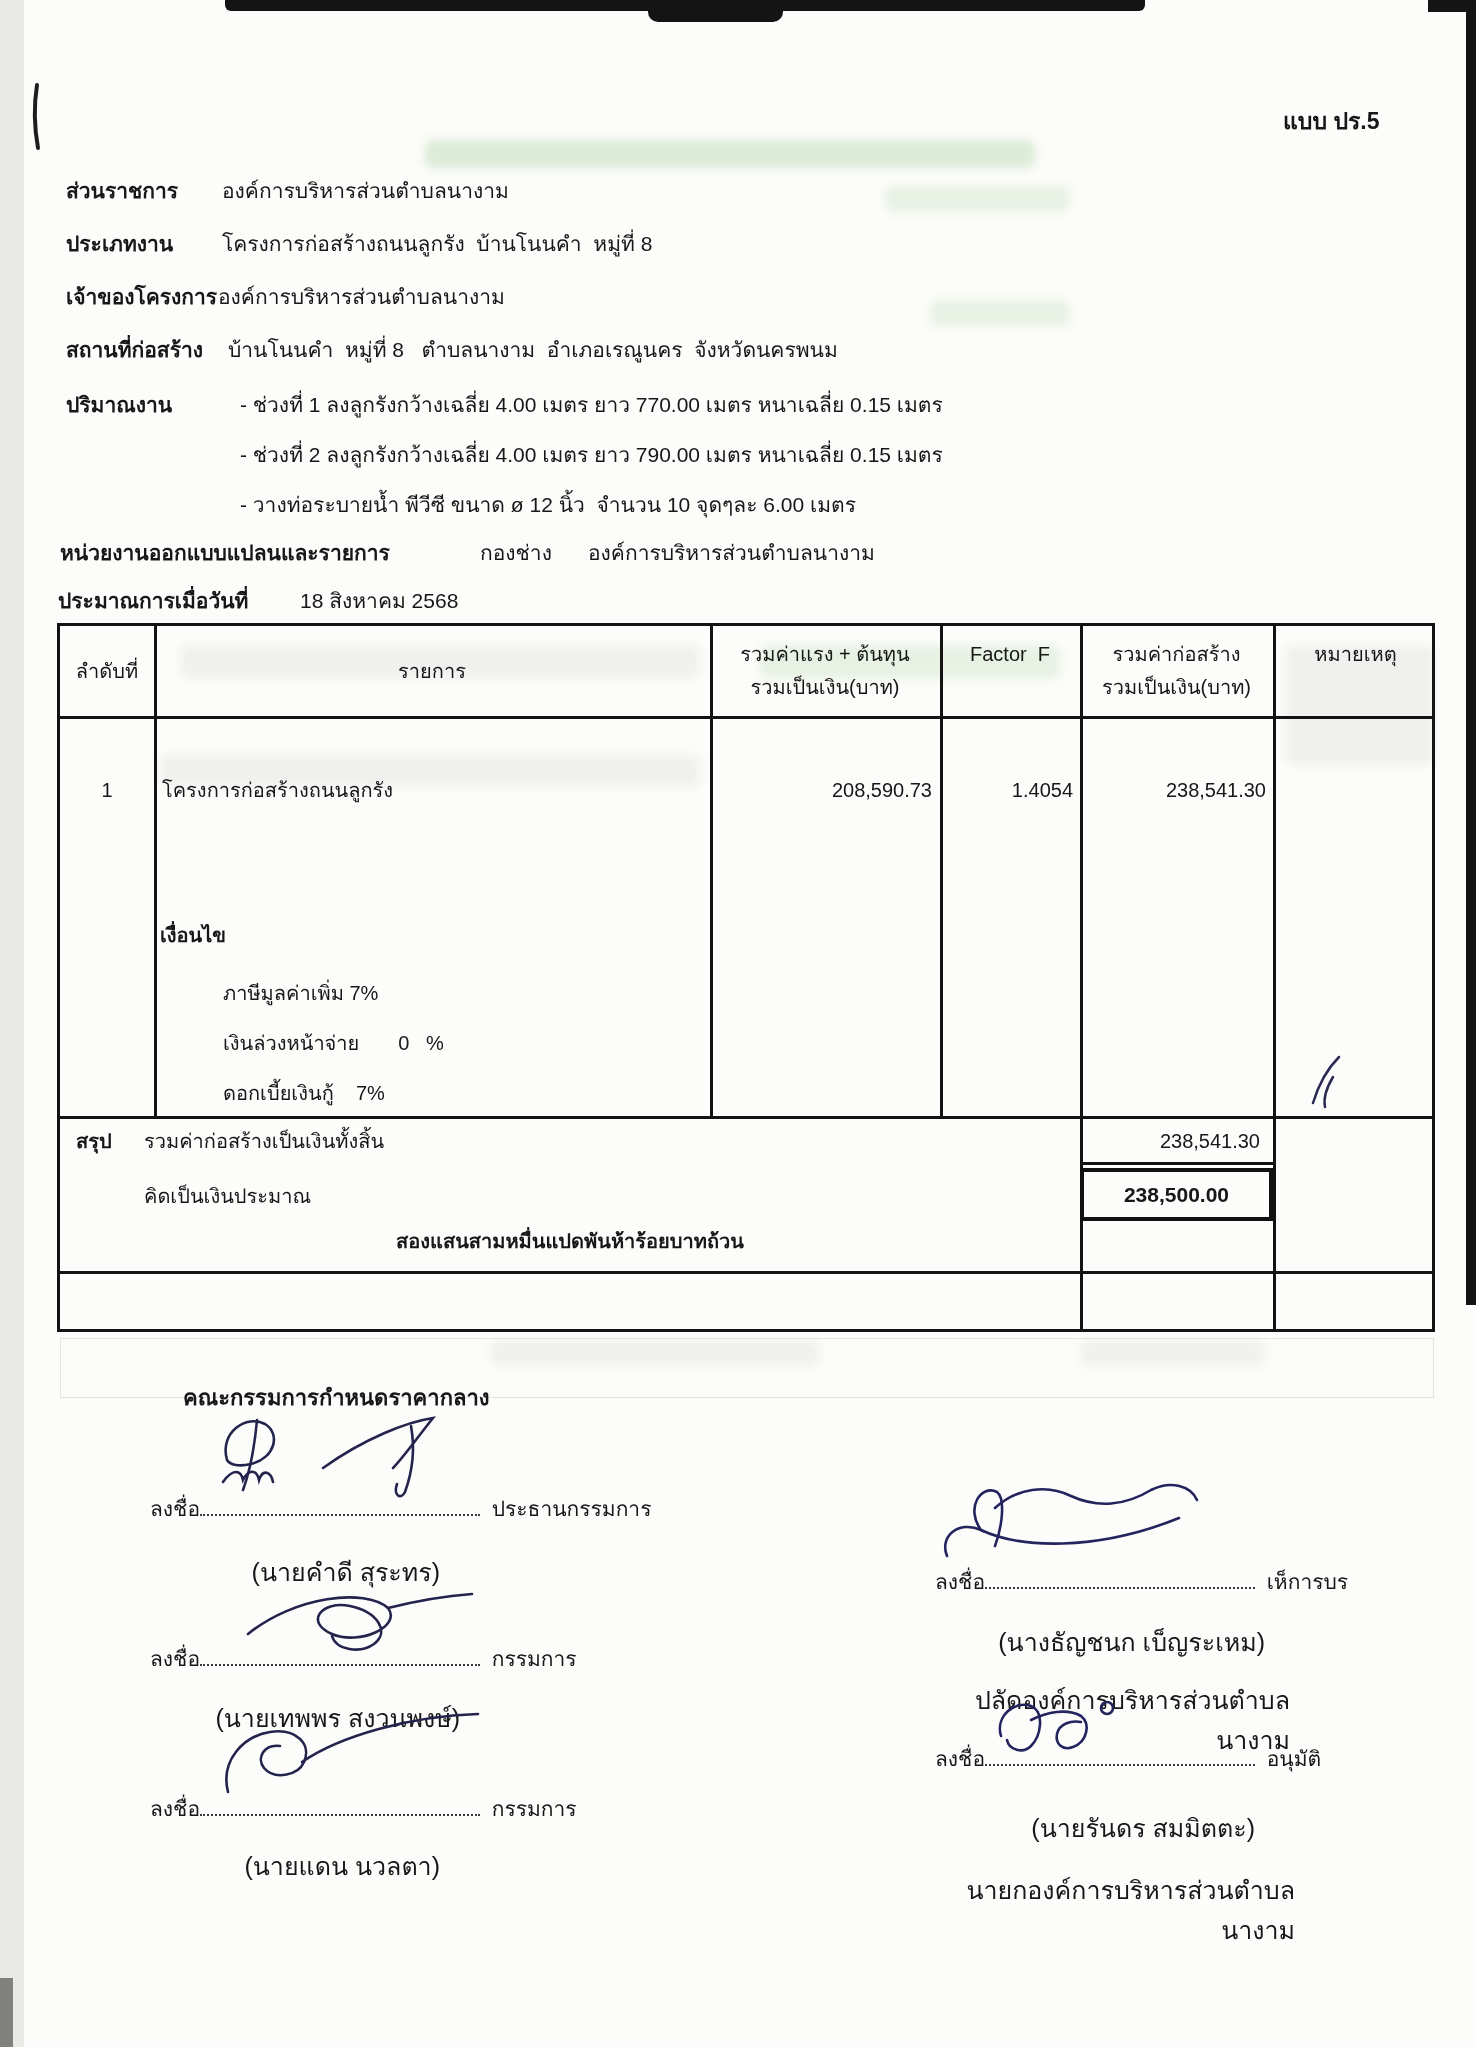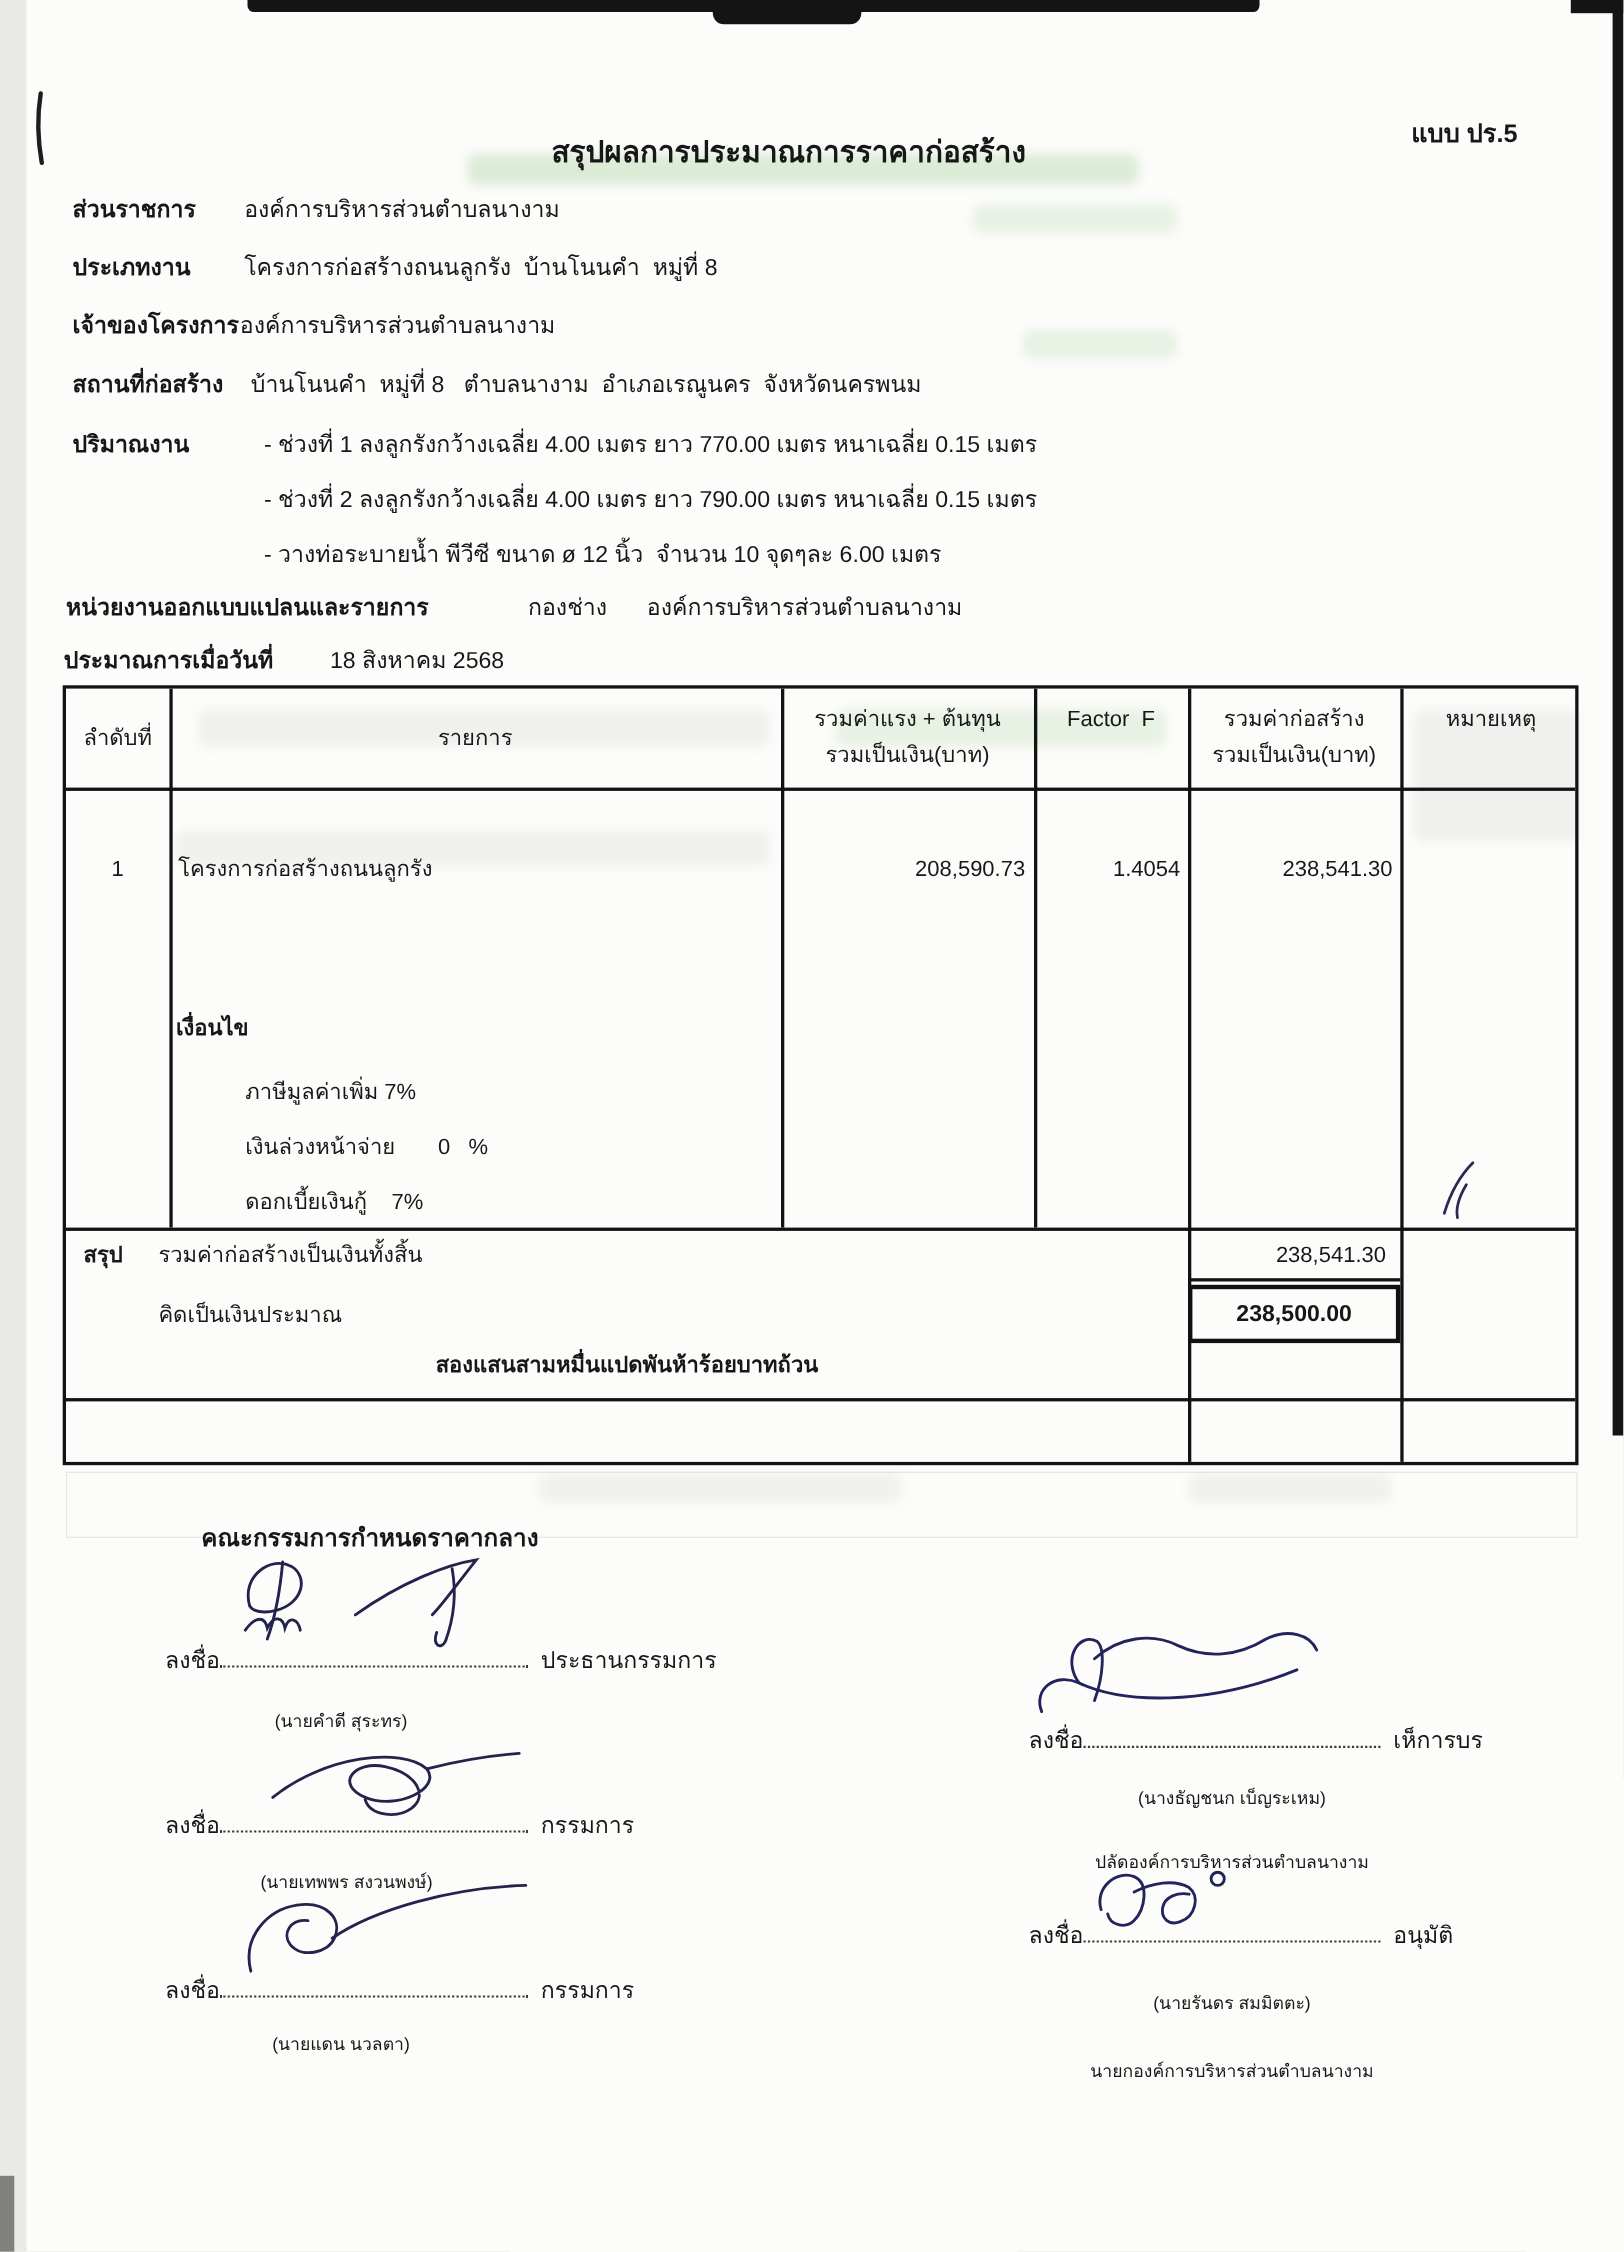--- a/index.html
+++ b/index.html
@@ -25,21 +25,21 @@
   #tbl{position:absolute;left:57px;top:623px;width:1378px;height:709px;border:3px solid #131313;box-sizing:border-box;}
   .vl{position:absolute;width:2.5px;background:#131313;top:0;}
   .hl{position:absolute;height:2.5px;background:#131313;left:0;}
   .cell{position:absolute;display:flex;align-items:center;justify-content:center;text-align:center;}
   .cell.col{flex-direction:column;}
   .num{position:absolute;text-align:right;}
   .boldbox{position:absolute;border:4px solid #111;box-sizing:border-box;display:flex;align-items:center;justify-content:center;}
   
   .sigrow{position:absolute;white-space:nowrap;font-size:21px;}
   .dots{display:inline-block;border-bottom:2.5px dotted #3a3a3a;height:16px;vertical-align:baseline;}
-  .name{position:absolute;font-size:16px;text-align:center;}
+  .name{position:absolute;font-size:25px;text-align:right;}
   .ink{position:absolute;}
   .ink svg{display:block;}
 </style>
 </head>
 <body>
 
 <div id="page">
 
   <div class="scan-dark" style="left:225px;top:0;width:920px;height:11px;border-radius:0 0 6px 6px;"></div>
   <div class="scan-dark" style="left:648px;top:0;width:135px;height:22px;border-radius:0 0 10px 10px;"></div>
@@ -59,21 +59,20 @@
   <div class="smudge ghost" style="left:1080px;top:1340px;width:185px;height:26px;"></div>
   <div style="position:absolute;left:60px;top:1338px;width:1372px;height:58px;border:1px solid rgba(120,120,118,.18);"></div>
 
   <div class="ink" style="left:30px;top:82px;">
     <svg width="16" height="70" viewBox="0 0 16 70">
         <path d="M7,3 C4,22 4,44 8,66" fill="none" stroke="#1d1d1d" stroke-width="4" stroke-linecap="round"></path>
       </svg>
   </div>
 
   <div class="abs b" style="left:1283px;top:103px;font-size:23px;">แบบ ปร.5</div>
-  <div class="abs b" style="left:57px;top:116px;width:1320px;text-align:center;font-size:27px;">สรุปผลการประมาณการราคาก่อสร้าง</div>
 
   <div class="abs b t21" style="left:66px;top:178px;">ส่วนราชการ</div>
   <div class="abs t21" style="left:222px;top:178px;">องค์การบริหารส่วนตำบลนางาม</div>
 
   <div class="abs b t21" style="left:66px;top:231px;">ประเภทงาน</div>
   <div class="abs t21 pre" style="left:222px;top:231px;">โครงการก่อสร้างถนนลูกรัง  บ้านโนนคำ  หมู่ที่ 8</div>
 
   <div class="abs b t21" style="left:66px;top:284px;">เจ้าของโครงการ</div>
   <div class="abs t21" style="left:218px;top:284px;">องค์การบริหารส่วนตำบลนางาม</div>
 

